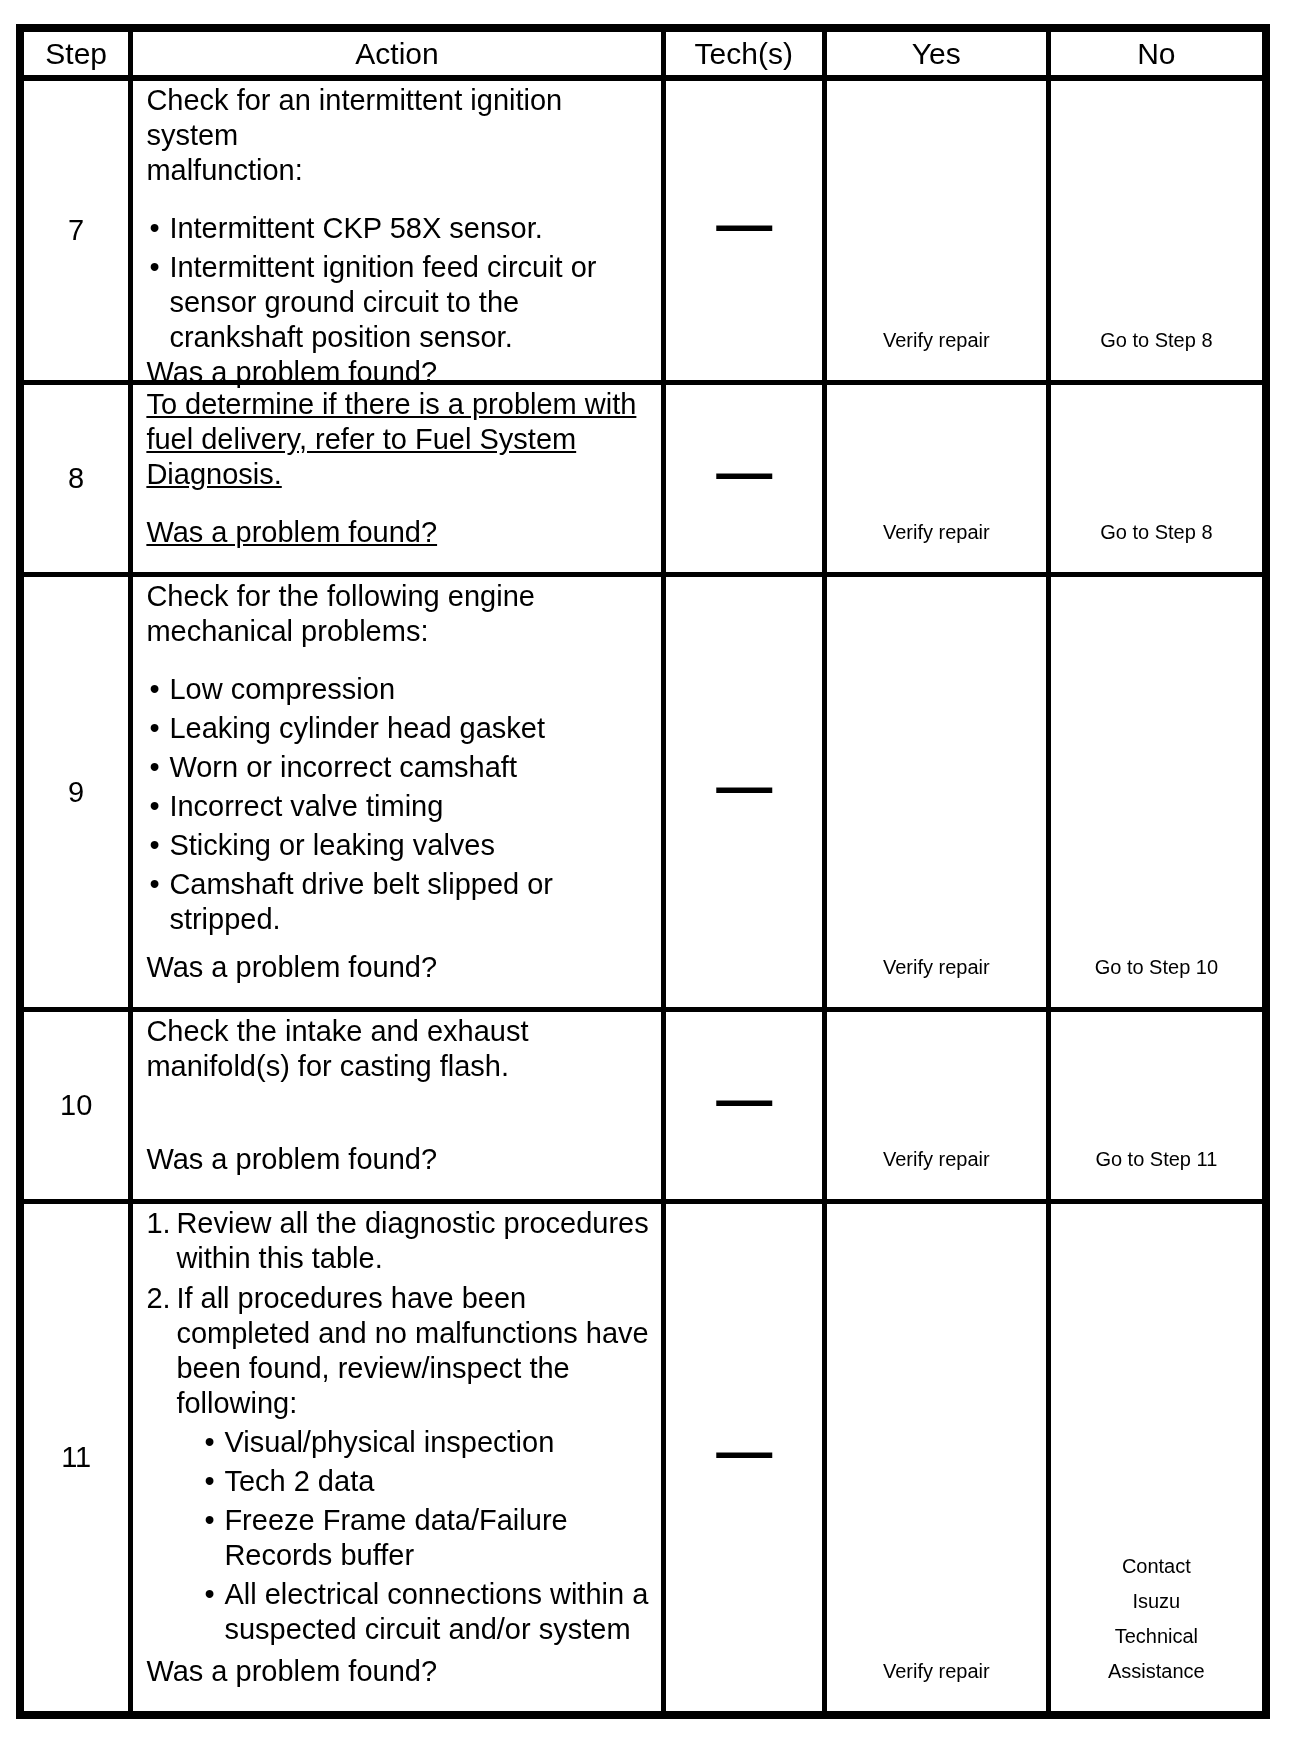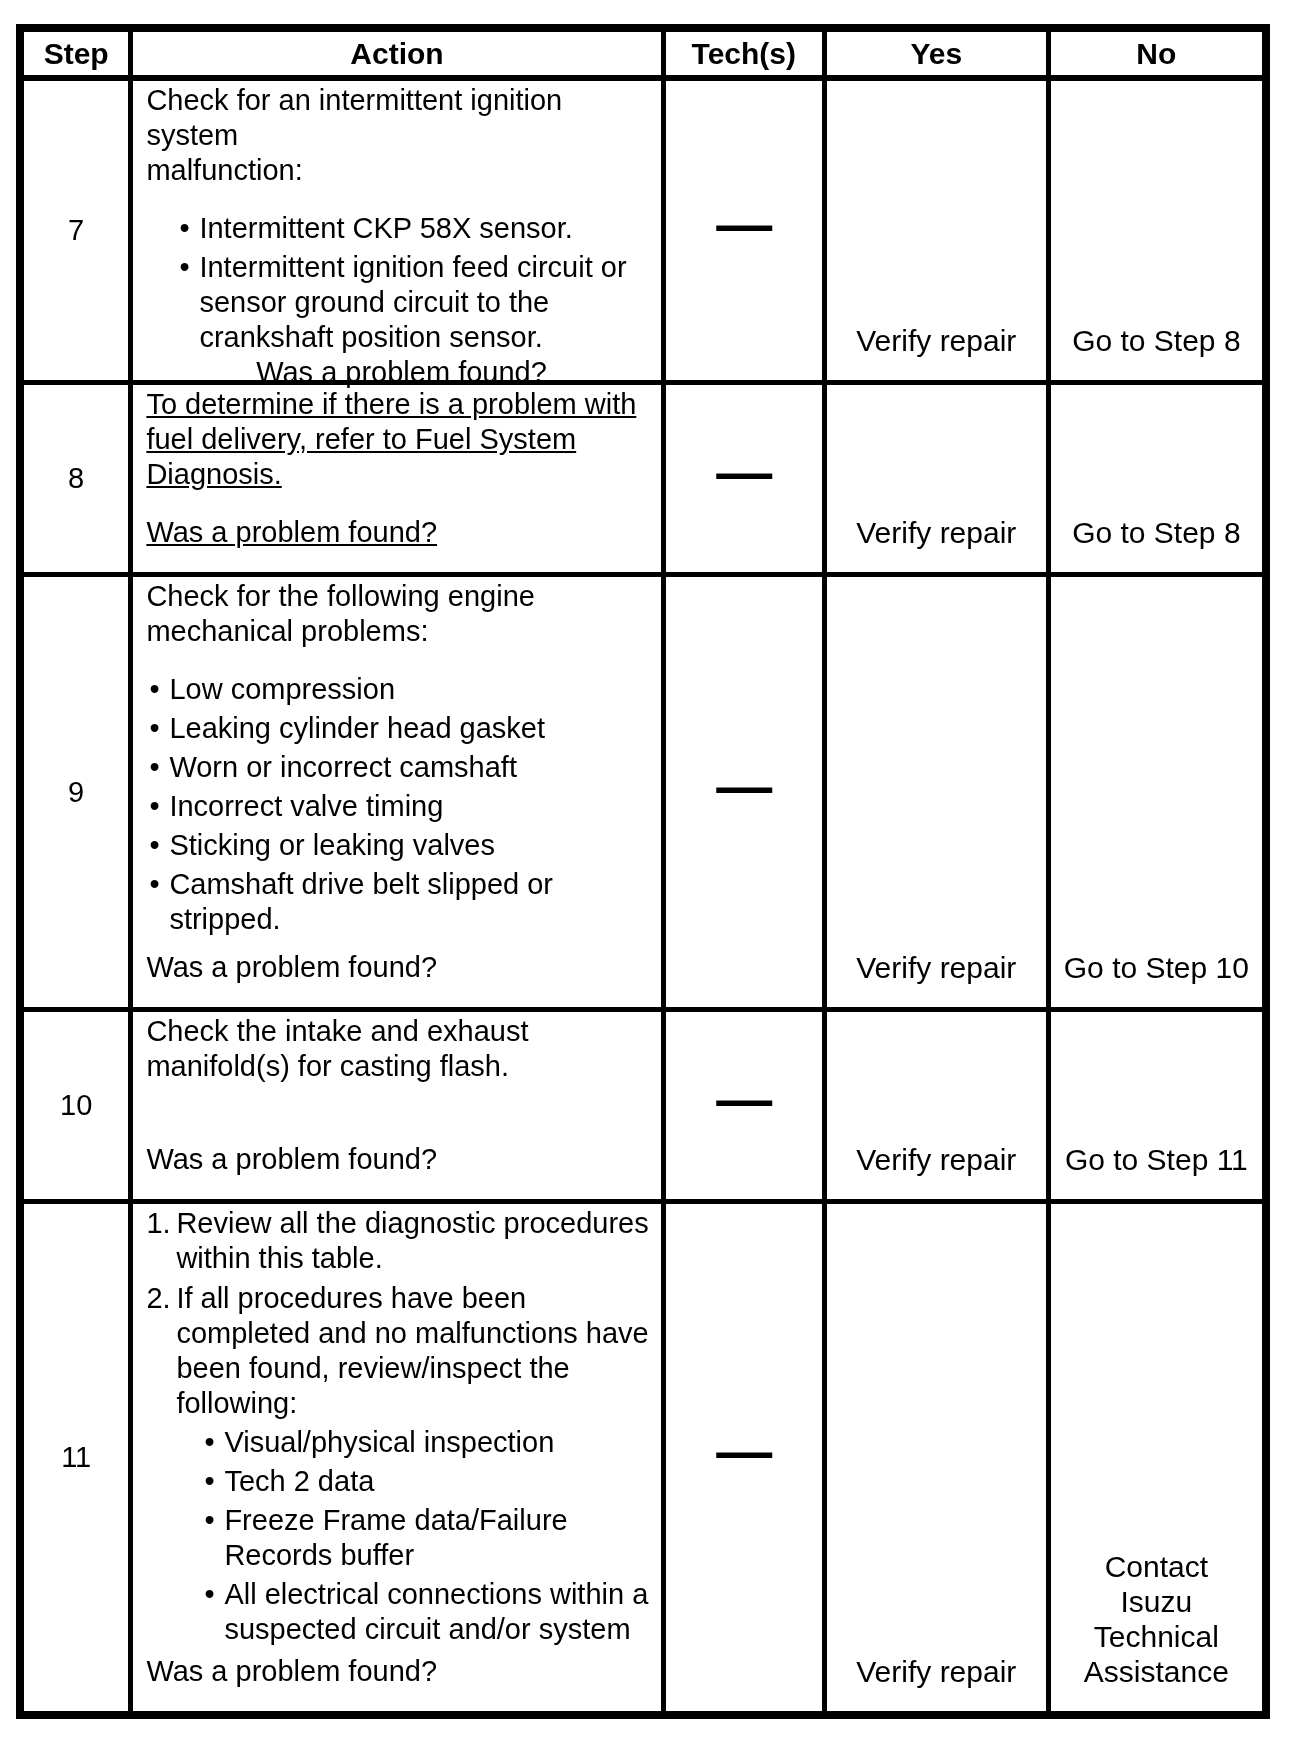--- a/index.html
+++ b/index.html
@@ -15,42 +15,42 @@
     table-layout:fixed;
     width:1254px;
     margin:24px 0 0 16px;
     border:8px solid #000;
   }
   th, td { border:5px solid #000; }
   thead th {
     border-bottom:6px solid #000;
     height:50px;
     font-size:30px;
-    font-weight:bold;
+    font-weight:normal;
     text-align:center;
     vertical-align:middle;
   }
   tr.r7  { height:304px; }
   tr.r8  { height:192px; }
   tr.r9  { height:435px; }
   tr.r10 { height:192px; }
   tr.r11 { height:512px; }
 
   td.step {
     text-align:center;
     vertical-align:middle;
     font-size:29px;
   }
   td.action { vertical-align:top; padding:0; }
   .awrap {
     display:flex;
     flex-direction:column;
     padding:2px 4px 22px 13px;
   }
-  .r7  .awrap { height:299px;align-items:center; }
+  .r7  .awrap { height:299px; }
   .r8  .awrap { height:187px;text-decoration:underline; }
   .r9  .awrap { height:430px;justify-content:flex-end; }
   .r10 .awrap { height:187px;border-radius:31px; }
   .r11 .awrap { height:507px; }
 
   .txt { font-size:29px; line-height:35px; }
   .pre { white-space:pre-line; }
 
   .bullets { margin-top:19px; }
   .bullet { display:flex; margin-top:4px; }
@@ -69,21 +69,21 @@
   .dash {
     font-size:56px;
     font-weight:bold;
     line-height:20px;
     letter-spacing:-1px;
   }
   td.yes, td.no {
     text-align:center;
     vertical-align:bottom;
     padding-bottom:22px;
-    font-size:30px;
+    font-size:20px;
     line-height:35px;
   }
 </style>
 </head>
 <body>
 
 <table class="diag">
   <colgroup>
     <col style="width:110px">
     <col style="width:528px">

